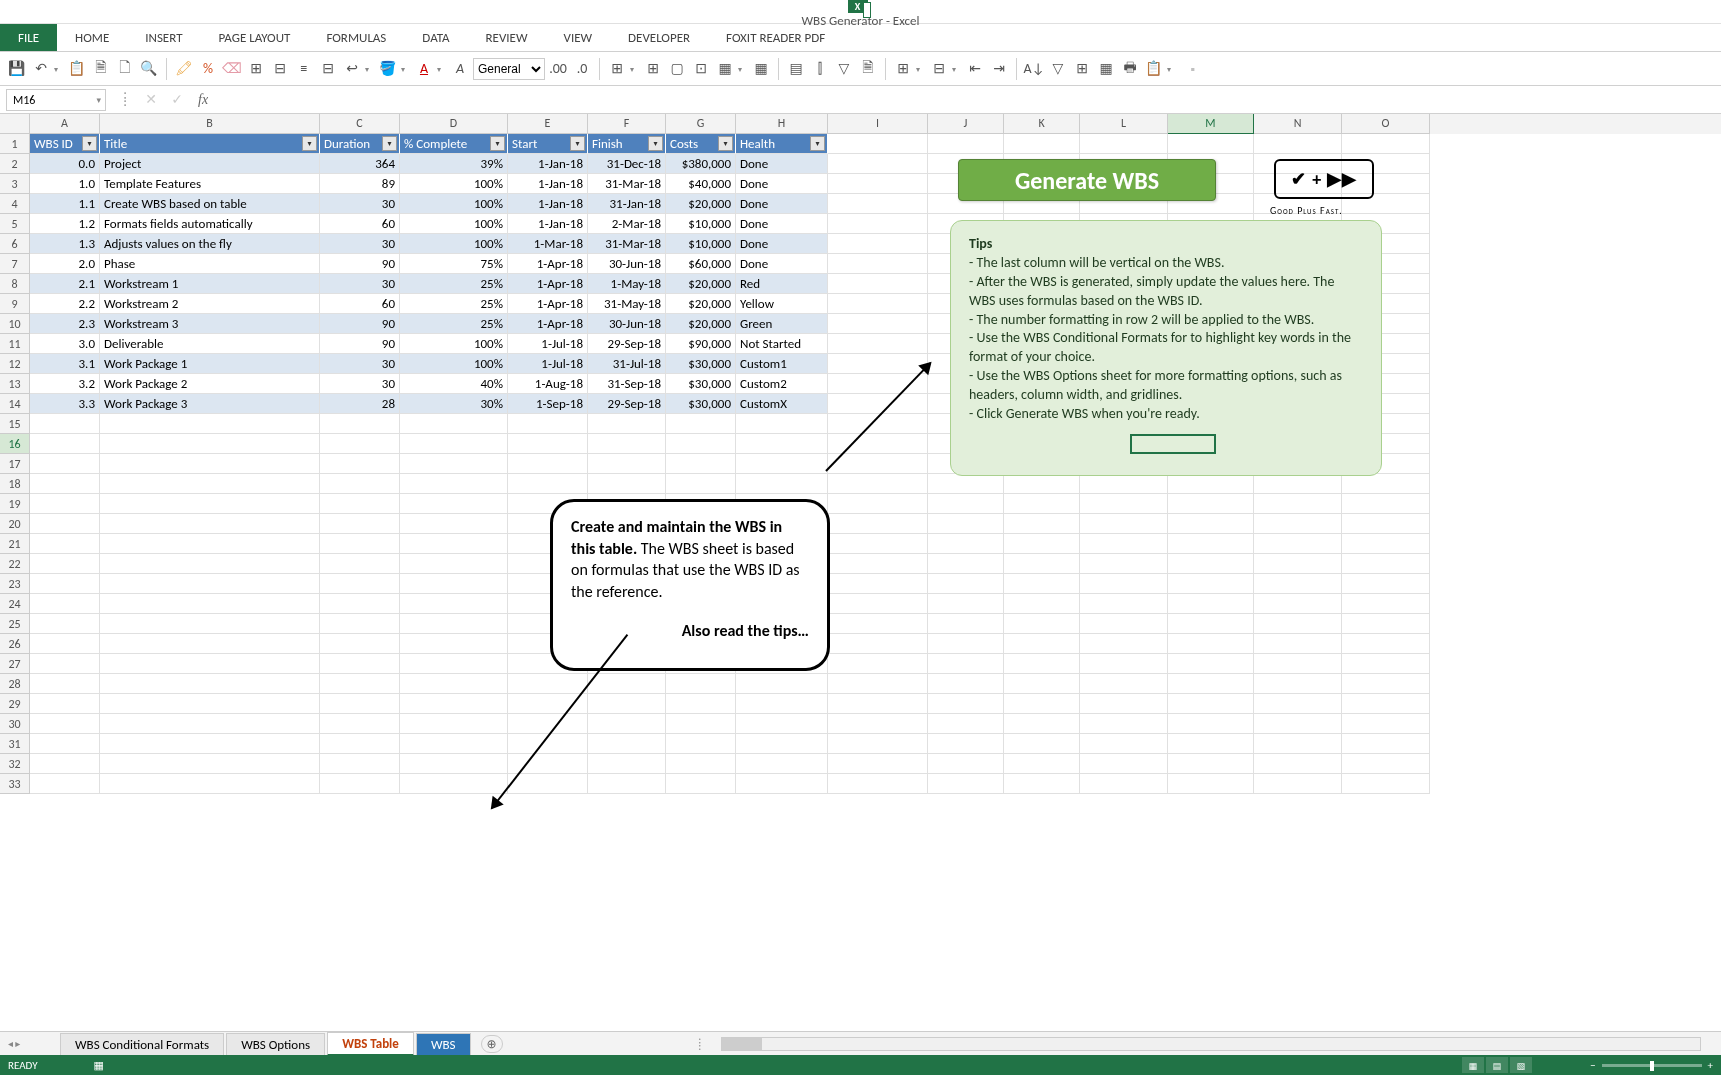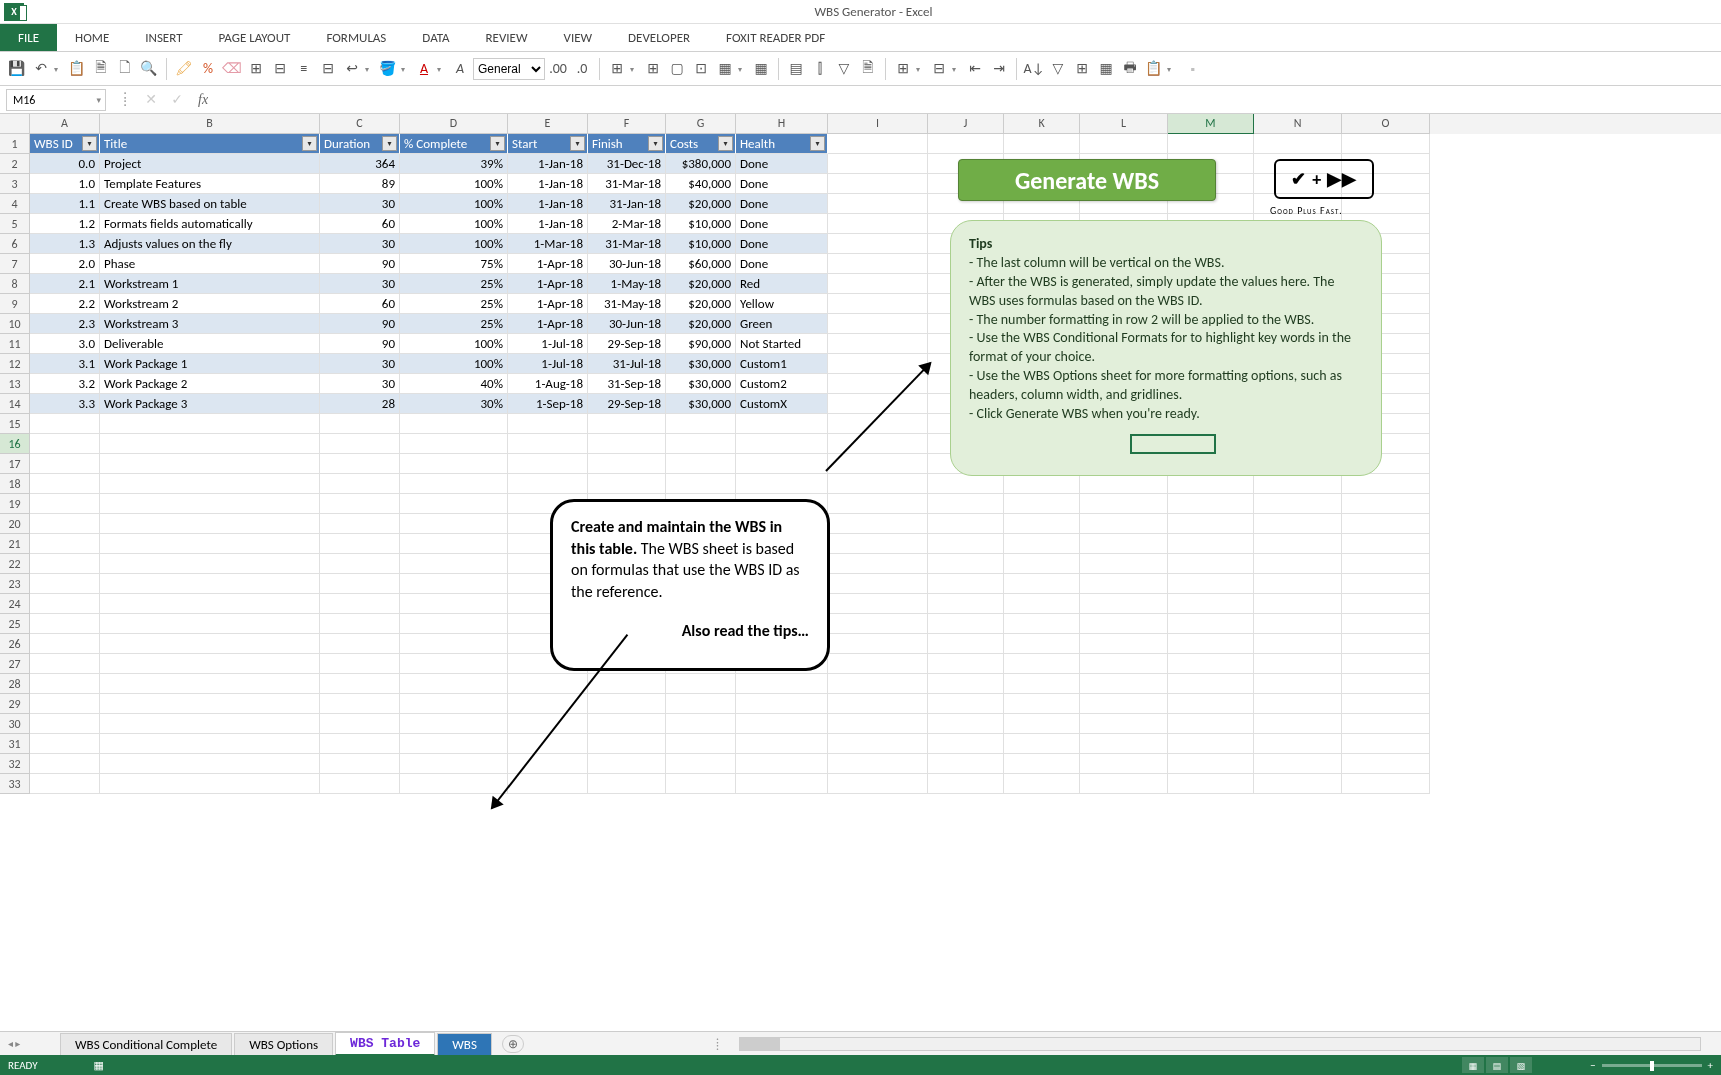--- a/index.html
+++ b/index.html
@@ -1,19 +1,19 @@
 <!DOCTYPE html>
 <html><head>
 <meta charset="utf-8">
 <style>
 * { box-sizing: border-box; margin: 0; padding: 0; }
 body { font-family: Calibri, Arial, sans-serif; font-size: 13px; background: #fff; overflow: hidden; width: 1721px; height: 1075px; position: relative; }
 
 
-.titlebar { height: 24px; background: #fff; display: flex; align-items: center; padding: 0 4px; border-bottom: 1px solid #e0e0e0; }
+.titlebar { height: 24px; background: #fff; display: flex; align-items: center; padding: 0 4px; border-bottom: 1px solid #e0e0e0; flex-direction: column; }
 .excel-icon { width: 20px; height: 18px; background: #217346; display: inline-flex; align-items: center; justify-content: center; color: #fff; font-size: 10px; font-weight: bold; margin-right: 6px; position: relative; }
 .excel-icon::before { content: "X"; }
 .excel-icon::after { content: ""; position: absolute; right:-3px; top:2px; width:6px; height:14px; background:#fff; border:1px solid #217346;}
 .title-text { flex: 1; text-align: center; font-size: 13px; color: #555; }
 
 
 .ribbon-tabs { height: 28px; display: flex; align-items: stretch; background: #fff; border-bottom: 1px solid #d0d0d0; }
 .ribbon-tab { padding: 0 18px; display: flex; align-items: center; font-size: 13px; color: #444; cursor: pointer; text-align: center; }
 .ribbon-tab.file { background: #217346; color: #fff; font-weight: normal; padding: 0 18px; }
 
@@ -55,35 +55,35 @@
 
 
 .cA{width:70px;} .cB{width:220px;} .cC{width:80px;} .cD{width:108px;} .cE{width:80px;} .cF{width:78px;} .cG{width:70px;} .cH{width:92px;}
 .cI{width:100px;} .cJ{width:76px;} .cK{width:76px;} .cL{width:88px;} .cM{width:86px;} .cN{width:88px;} .cO{width:88px;}
 
 
 .gen-btn { position:absolute; left:928px; top:25px; width:258px; height:42px; background:#70ad47; border:1px solid #548235; border-radius:4px; color:#fff; font-size:24px; font-weight:bold; display:flex; align-items:center; justify-content:center; cursor:pointer; box-shadow:1px 1px 3px rgba(0,0,0,0.2);}
 .logo-box { position:absolute; left:1244px; top:25px; width:100px; height:40px; border:2px solid #000; border-radius:6px; display:flex; flex-direction:column; align-items:center; justify-content:center;}
 .logo-top { font-size:18px; font-weight:bold; letter-spacing:1px;}
 .logo-txt {position:absolute; left:1240px; top:70px; font-size:10px; letter-spacing:1px; font-variant:small-caps;}
-.tips-box { position:absolute; left:920px; top:86px; width:432px; height:256px; background:#e2efda; border:1px solid #a9d08e; border-radius:22px; padding:14px 18px; font-size:14px; line-height:1.35; color:#1f3b1f;}
+.tips-box { position:absolute; left:920px; top:86px; width:432px; height:256px; background:#e2efda; border:1px solid #a9d08e; border-radius:12px; padding:14px 18px; font-size:14px; line-height:1.35; color:#1f3b1f;}
 .callout { position:absolute; left:520px; top:365px; width:280px; height:172px; background:#fff; border:3px solid #000; border-radius:24px; padding:14px 18px; font-size:16px; line-height:1.35;}
 .arrow1 { position:absolute; left:796px; top:336px; width:150px; height:2px; background:#000; transform:rotate(-46deg); transform-origin:left;}
 .arrow1::after{content:""; position:absolute; right:-2px; top:-6px; border-left:12px solid #000; border-top:7px solid transparent; border-bottom:7px solid transparent;}
 .arrow2 { position:absolute; left:462px; top:673px; width:220px; height:2px; background:#000; transform:rotate(-52deg); transform-origin:left;}
 .arrow2::before{content:""; position:absolute; left:-2px; top:-6px; border-right:12px solid #000; border-top:7px solid transparent; border-bottom:7px solid transparent;}
 
 
 .active-cell-border { position:absolute; border:2px solid #217346; pointer-events:none;}
 
 
 .sheet-bar { position:absolute; bottom:20px; left:0; right:0; height:24px; background:#f3f3f3; display:flex; align-items:center; border-top:1px solid #ccc;}
 .sheet-nav { width:60px; display:flex; gap:6px; padding:0 8px; color:#888; font-size:10px;}
 .sheet-tab { padding:3px 14px; font-size:13px; background:#e8e8e8; border:1px solid #ccc; border-bottom:none; margin-right:2px; cursor:pointer;}
-.sheet-tab.active { background:#fff; border-bottom:2px solid #217346; color:#6d28d9; font-weight:bold;font-family:Liberation Mono, monospace;}
+.sheet-tab.active { background:#fff; border-bottom:2px solid #217346; color:#c2410c; font-weight:bold;}
 .sheet-tab.sel { background:#2e75b6; color:#fff;}
 .sheet-add { width:22px; height:18px; border:1px solid #ccc; border-radius:10px; text-align:center; font-size:12px; line-height:16px; margin-left:8px; cursor:pointer; color:#666;}
 .hscroll { flex:1; margin:0 20px; height:14px; background:#f0f0f0; border:1px solid #ccc; position:relative;}
 .hscroll-thumb{position:absolute; left:0; width:40px; height:12px; background:#cdcdcd;}
 
 
 .status-bar { position:absolute; bottom:0; left:0; right:0; height:20px; background:#217346; color:#fff; display:flex; align-items:center; padding:0 8px; font-size:11px;gap:46px;}
 .status-bar .sp { flex:1;}
 .view-btns { display:flex; gap:2px;}
 .view-btn { width:22px; height:16px; background:rgba(255,255,255,0.15); display:flex; align-items:center; justify-content:center; font-size:9px;}
@@ -819,21 +819,21 @@
       </div>
       <div class="arrow1"></div>
       <div class="arrow2"></div>
       <div class="active-cell-border" style="left:1100px; top:300px; width:86px; height:20px;"></div>
     </div>
   </div>
 </div>
 
 <div class="sheet-bar">
   <div class="sheet-nav">◂ ▸</div>
-  <div class="sheet-tab">WBS Conditional Complete</div>
+  <div class="sheet-tab">WBS Conditional Formats</div>
   <div class="sheet-tab">WBS Options</div>
   <div class="sheet-tab active">WBS Table</div>
   <div class="sheet-tab sel">WBS</div>
   <div class="sheet-add">⊕</div>
   <div style="flex:0.2;"></div>
   <div style="color:#999;">⁞</div>
   <div class="hscroll">
       <div class="hscroll-thumb"></div>
     </div>
 </div>

